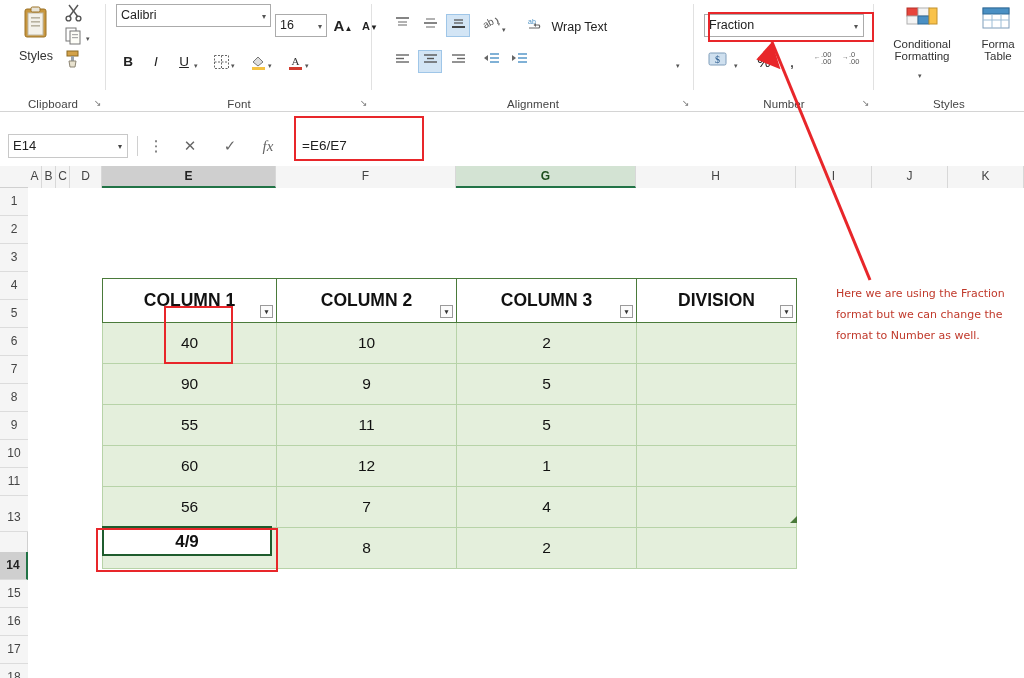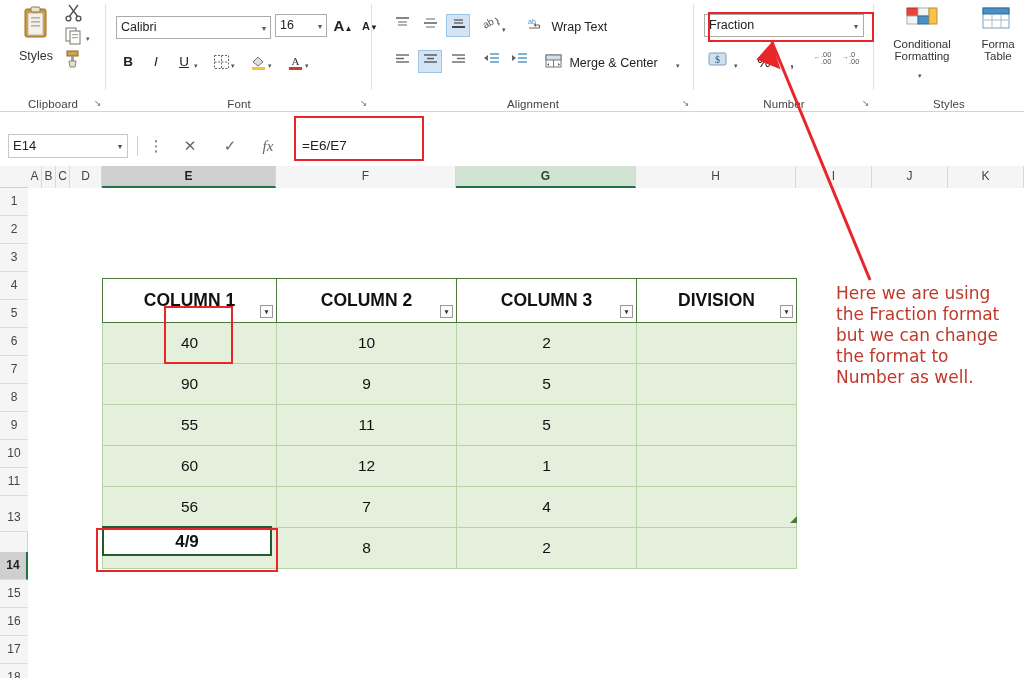--- a/index.html
+++ b/index.html
@@ -170,21 +170,21 @@
     position:absolute; border:2px solid #1f5c2e; background:#fff;
     font-size:17px; font-weight:bold; color:#111; text-align:center;
   }
 
   
   .redbox { position:absolute; border:2.5px solid #e8262a; }
 
   
   #note {
     position:absolute; left:836px; top:283px; width:185px;
-    font-size:17px; line-height:21px; color:#c0392b;
+    font-size:11px; line-height:21px; color:#c0392b;
     font-family:"DejaVu Sans", sans-serif;
   }
 
   
   #arrow-svg { position:absolute; left:740px; top:20px; width:160px; height:280px; }
 </style>
 </head>
 <body>
 
 <div id="ribbon">
@@ -226,21 +226,21 @@
         <rect x="7" y="7" width="3" height="5" fill="#9aa3ad"></rect>
         <path d="M5 12 h7 l-1 6 h-5 z" fill="#e8e2cf" stroke="#8c8574"></path>
       </svg>
     </div>
     <div class="rgroup-sep" style="right:0;"></div>
     <div class="rgroup-label">Clipboard</div>
     <div class="dialog-launcher">↘</div>
   </div>
 
   <div class="rgroup" id="grp-font">
-    <div class="fontbox" style="left:10px; top:16px; width:155px;">
+    <div class="fontbox" style="left:10px; top:4px; width:155px;">
       <span>Calibri</span>
       <span class="caret">▾</span>
     </div>
     <div class="fontbox" style="left:169px; top:14px; width:52px;">
       <span>16</span>
       <span class="caret">▾</span>
     </div>
     <div class="btn square" style="left:225px; top:14px;">
       <span style="font-size:15px; font-weight:bold;">A</span><span style="font-size:8px;">▲</span>
     </div>
@@ -362,32 +362,20 @@
     </div>
     <div class="btn square" style="left:135px; top:50px;">
       <svg width="19" height="16" viewBox="0 0 19 16">
           <line x1="8" y1="3" x2="17" y2="3" stroke="#4a90c4" stroke-width="1.4"></line>
           <line x1="8" y1="7" x2="17" y2="7" stroke="#4a90c4" stroke-width="1.4"></line>
           <line x1="8" y1="11" x2="17" y2="11" stroke="#4a90c4" stroke-width="1.4"></line>
           <path d="M2 4 l4 3 l-4 3 z" fill="#666"></path>
         </svg>
     </div>
 
-    <div class="btn" style="left:168px; top:50px; height:23px; line-height:22px; padding:0 4px;">
-      <span style="display:inline-block; vertical-align:middle;">
-        <svg width="17" height="14" viewBox="0 0 17 14">
-            <rect x="1" y="1" width="15" height="12" fill="none" stroke="#777"></rect>
-            <rect x="1" y="1" width="15" height="5" fill="#cfe0ef" stroke="#777"></rect>
-            <line x1="8.5" y1="6" x2="8.5" y2="13" stroke="#777"></line>
-            <path d="M4 9 l-2 1.5 l2 1.5 z" fill="#666"></path>
-            <path d="M13 9 l2 1.5 l-2 1.5 z" fill="#666"></path>
-          </svg>
-      </span>
-      <span style="font-size:12.5px; margin-left:3px;">Merge &amp; Center</span>
-    </div>
     <span class="mini-caret" style="left:304px; top:62px;">▾</span>
 
     <div class="rgroup-sep" style="right:0;"></div>
     <div class="rgroup-label">Alignment</div>
     <div class="dialog-launcher">↘</div>
   </div>
 
   <div class="rgroup" id="grp-number">
     <div id="numfmt-box">
       <span>Fraction</span>

